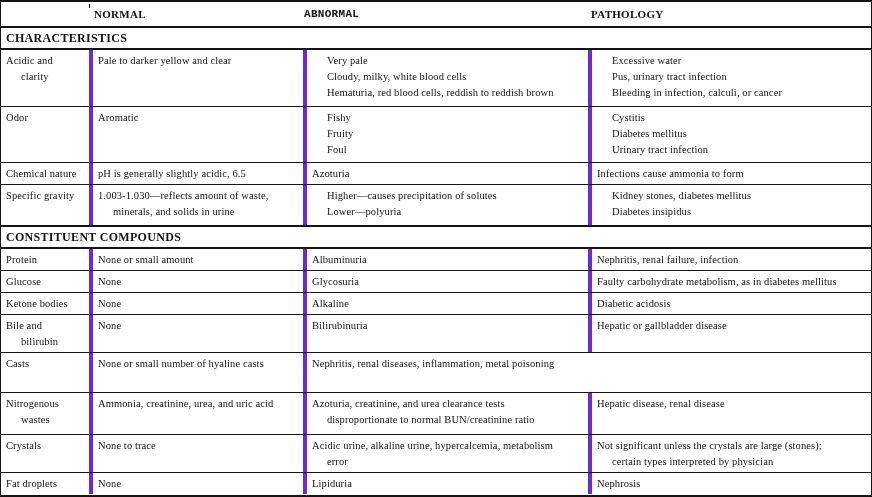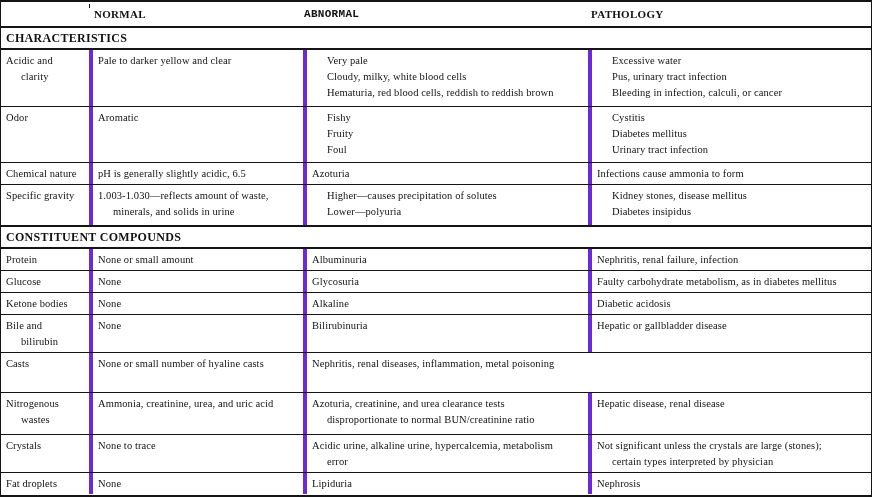--- a/index.html
+++ b/index.html
@@ -140,21 +140,21 @@
           </div>
           <div class="cell c1">
             <div class="line">1.003-1.030—reflects amount of waste,</div>
             <div class="line ind">minerals, and solids in urine</div>
           </div>
           <div class="cell c2">
             <div class="line ind">Higher—causes precipitation of solutes</div>
             <div class="line ind">Lower—polyuria</div>
           </div>
           <div class="cell c3">
-            <div class="line ind">Kidney stones, disease mellitus</div>
+            <div class="line ind">Kidney stones, diabetes mellitus</div>
             <div class="line ind">Diabetes insipidus</div>
           </div>
         </div>
         <div class="section-row">
           <div class="section-title">CONSTITUENT COMPOUNDS</div>
         </div>
         <div class="t-row r4">
           <div class="cell c0">
             <div class="line">Protein</div>
           </div>

